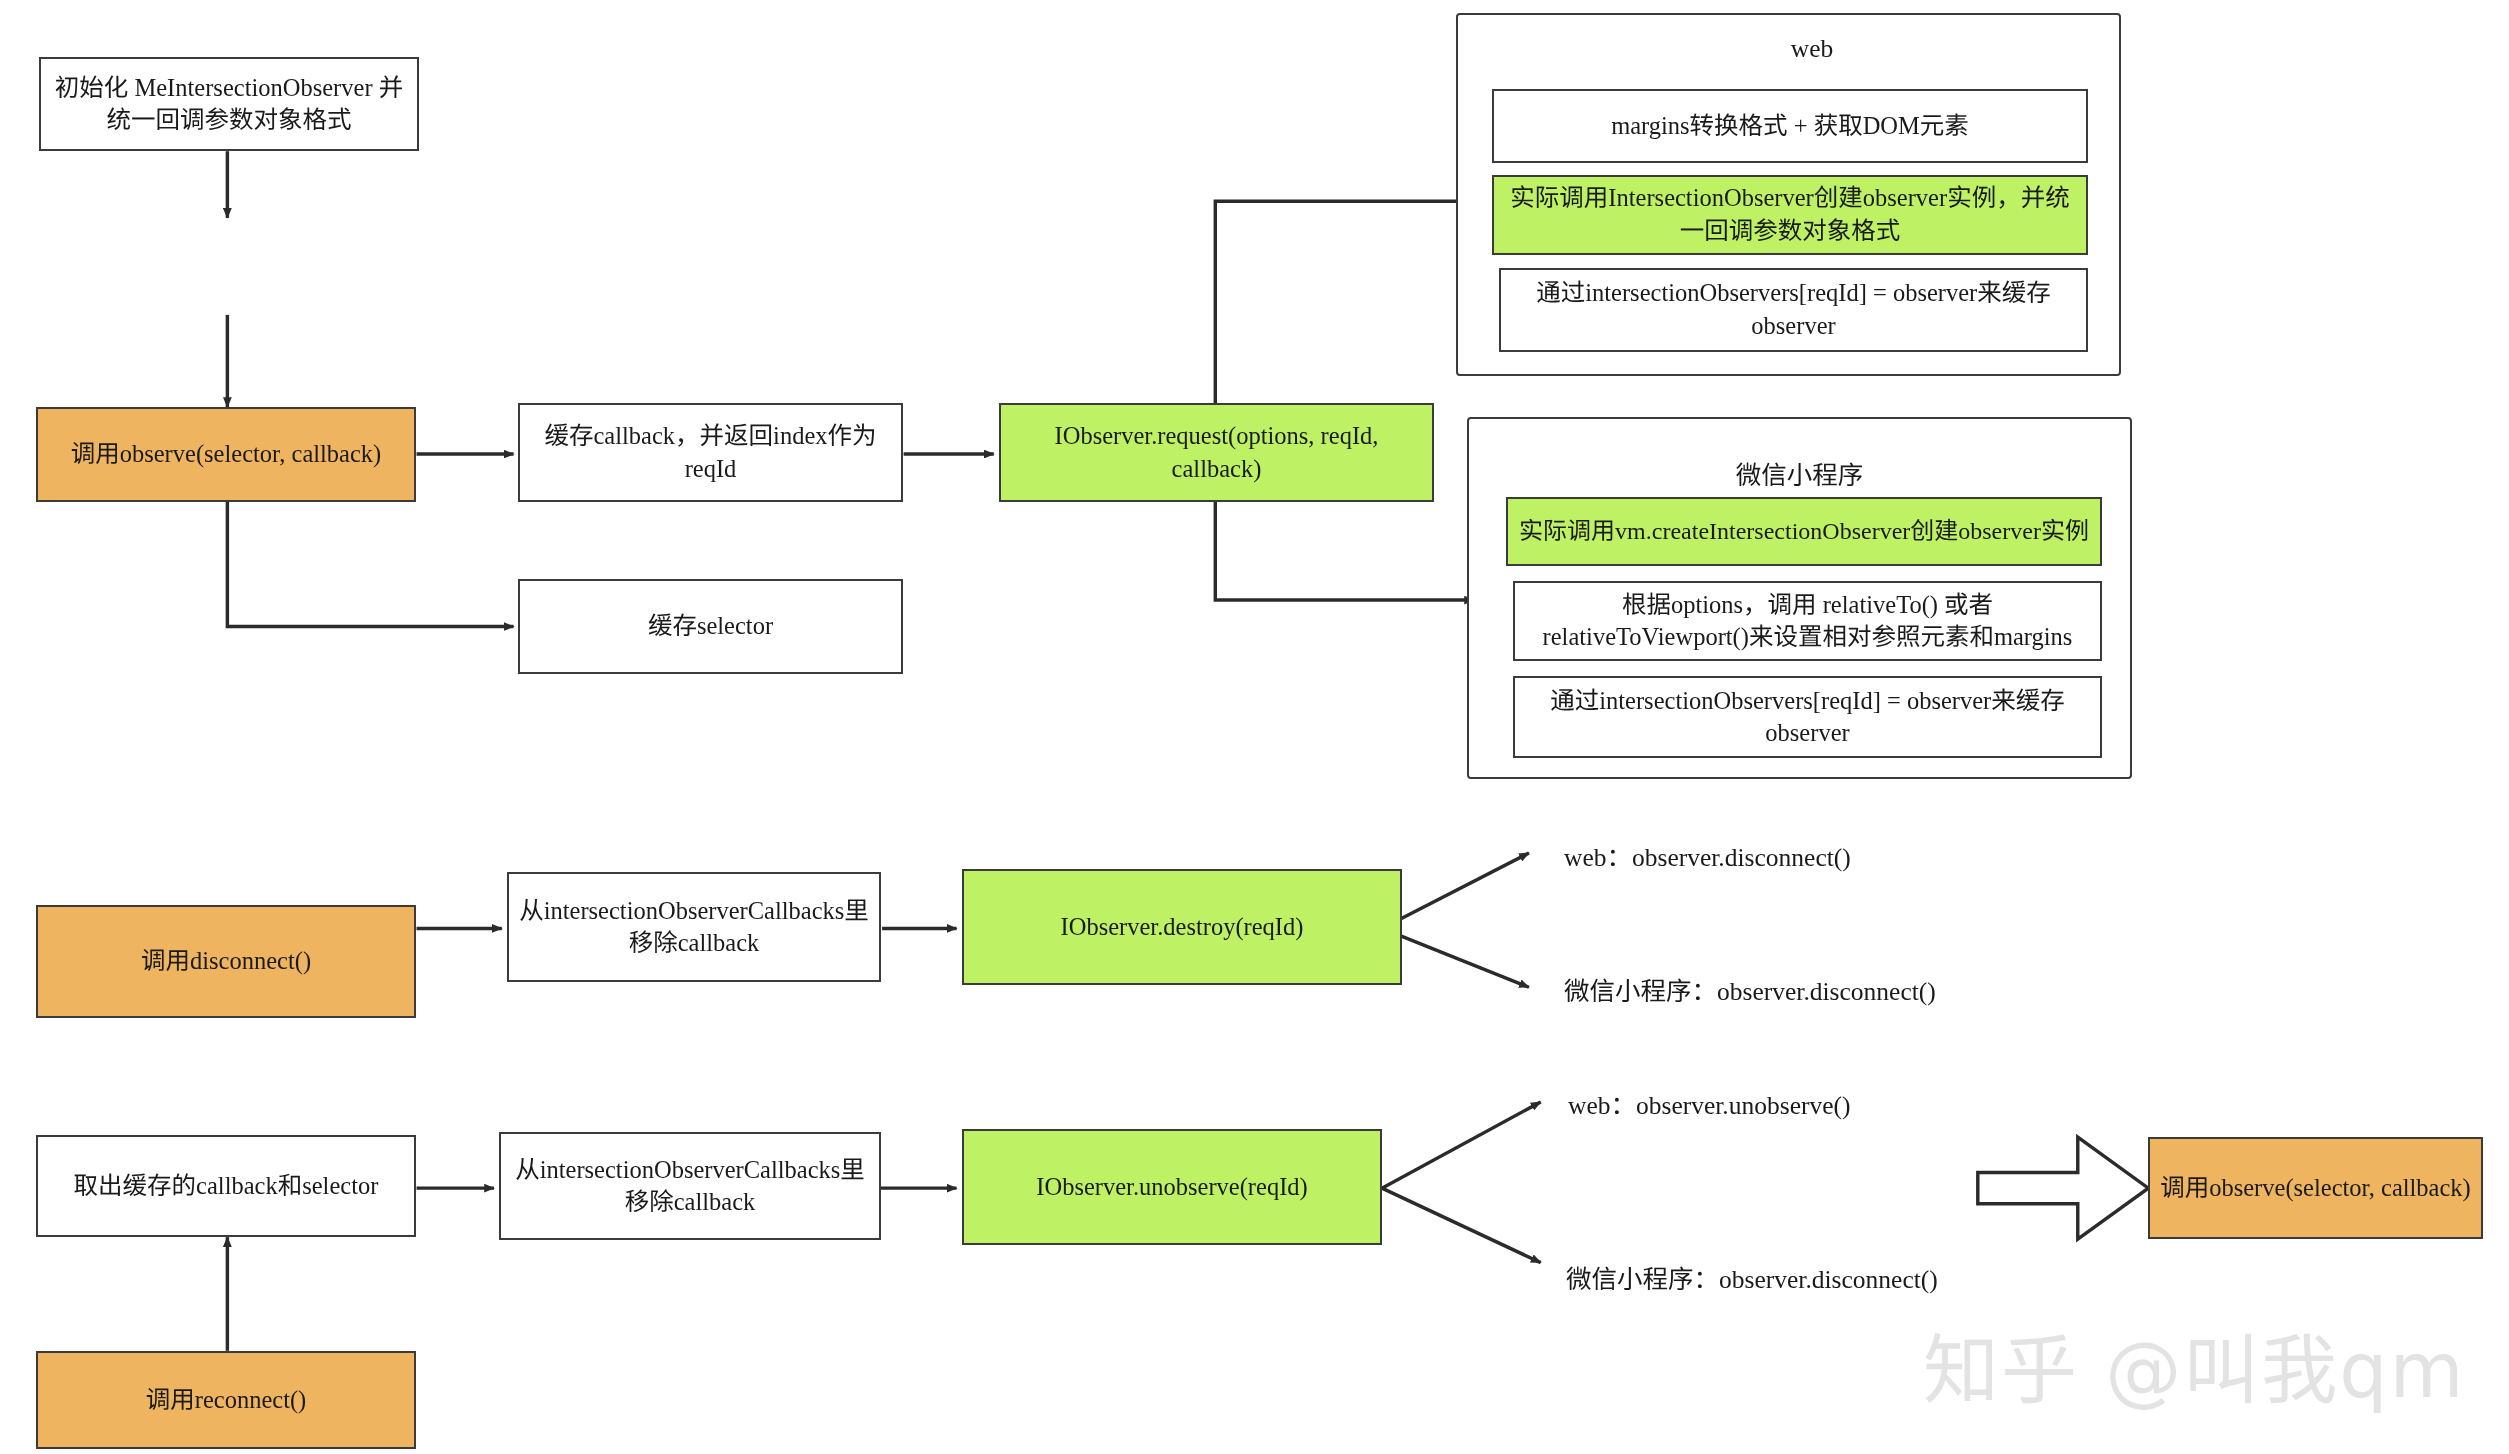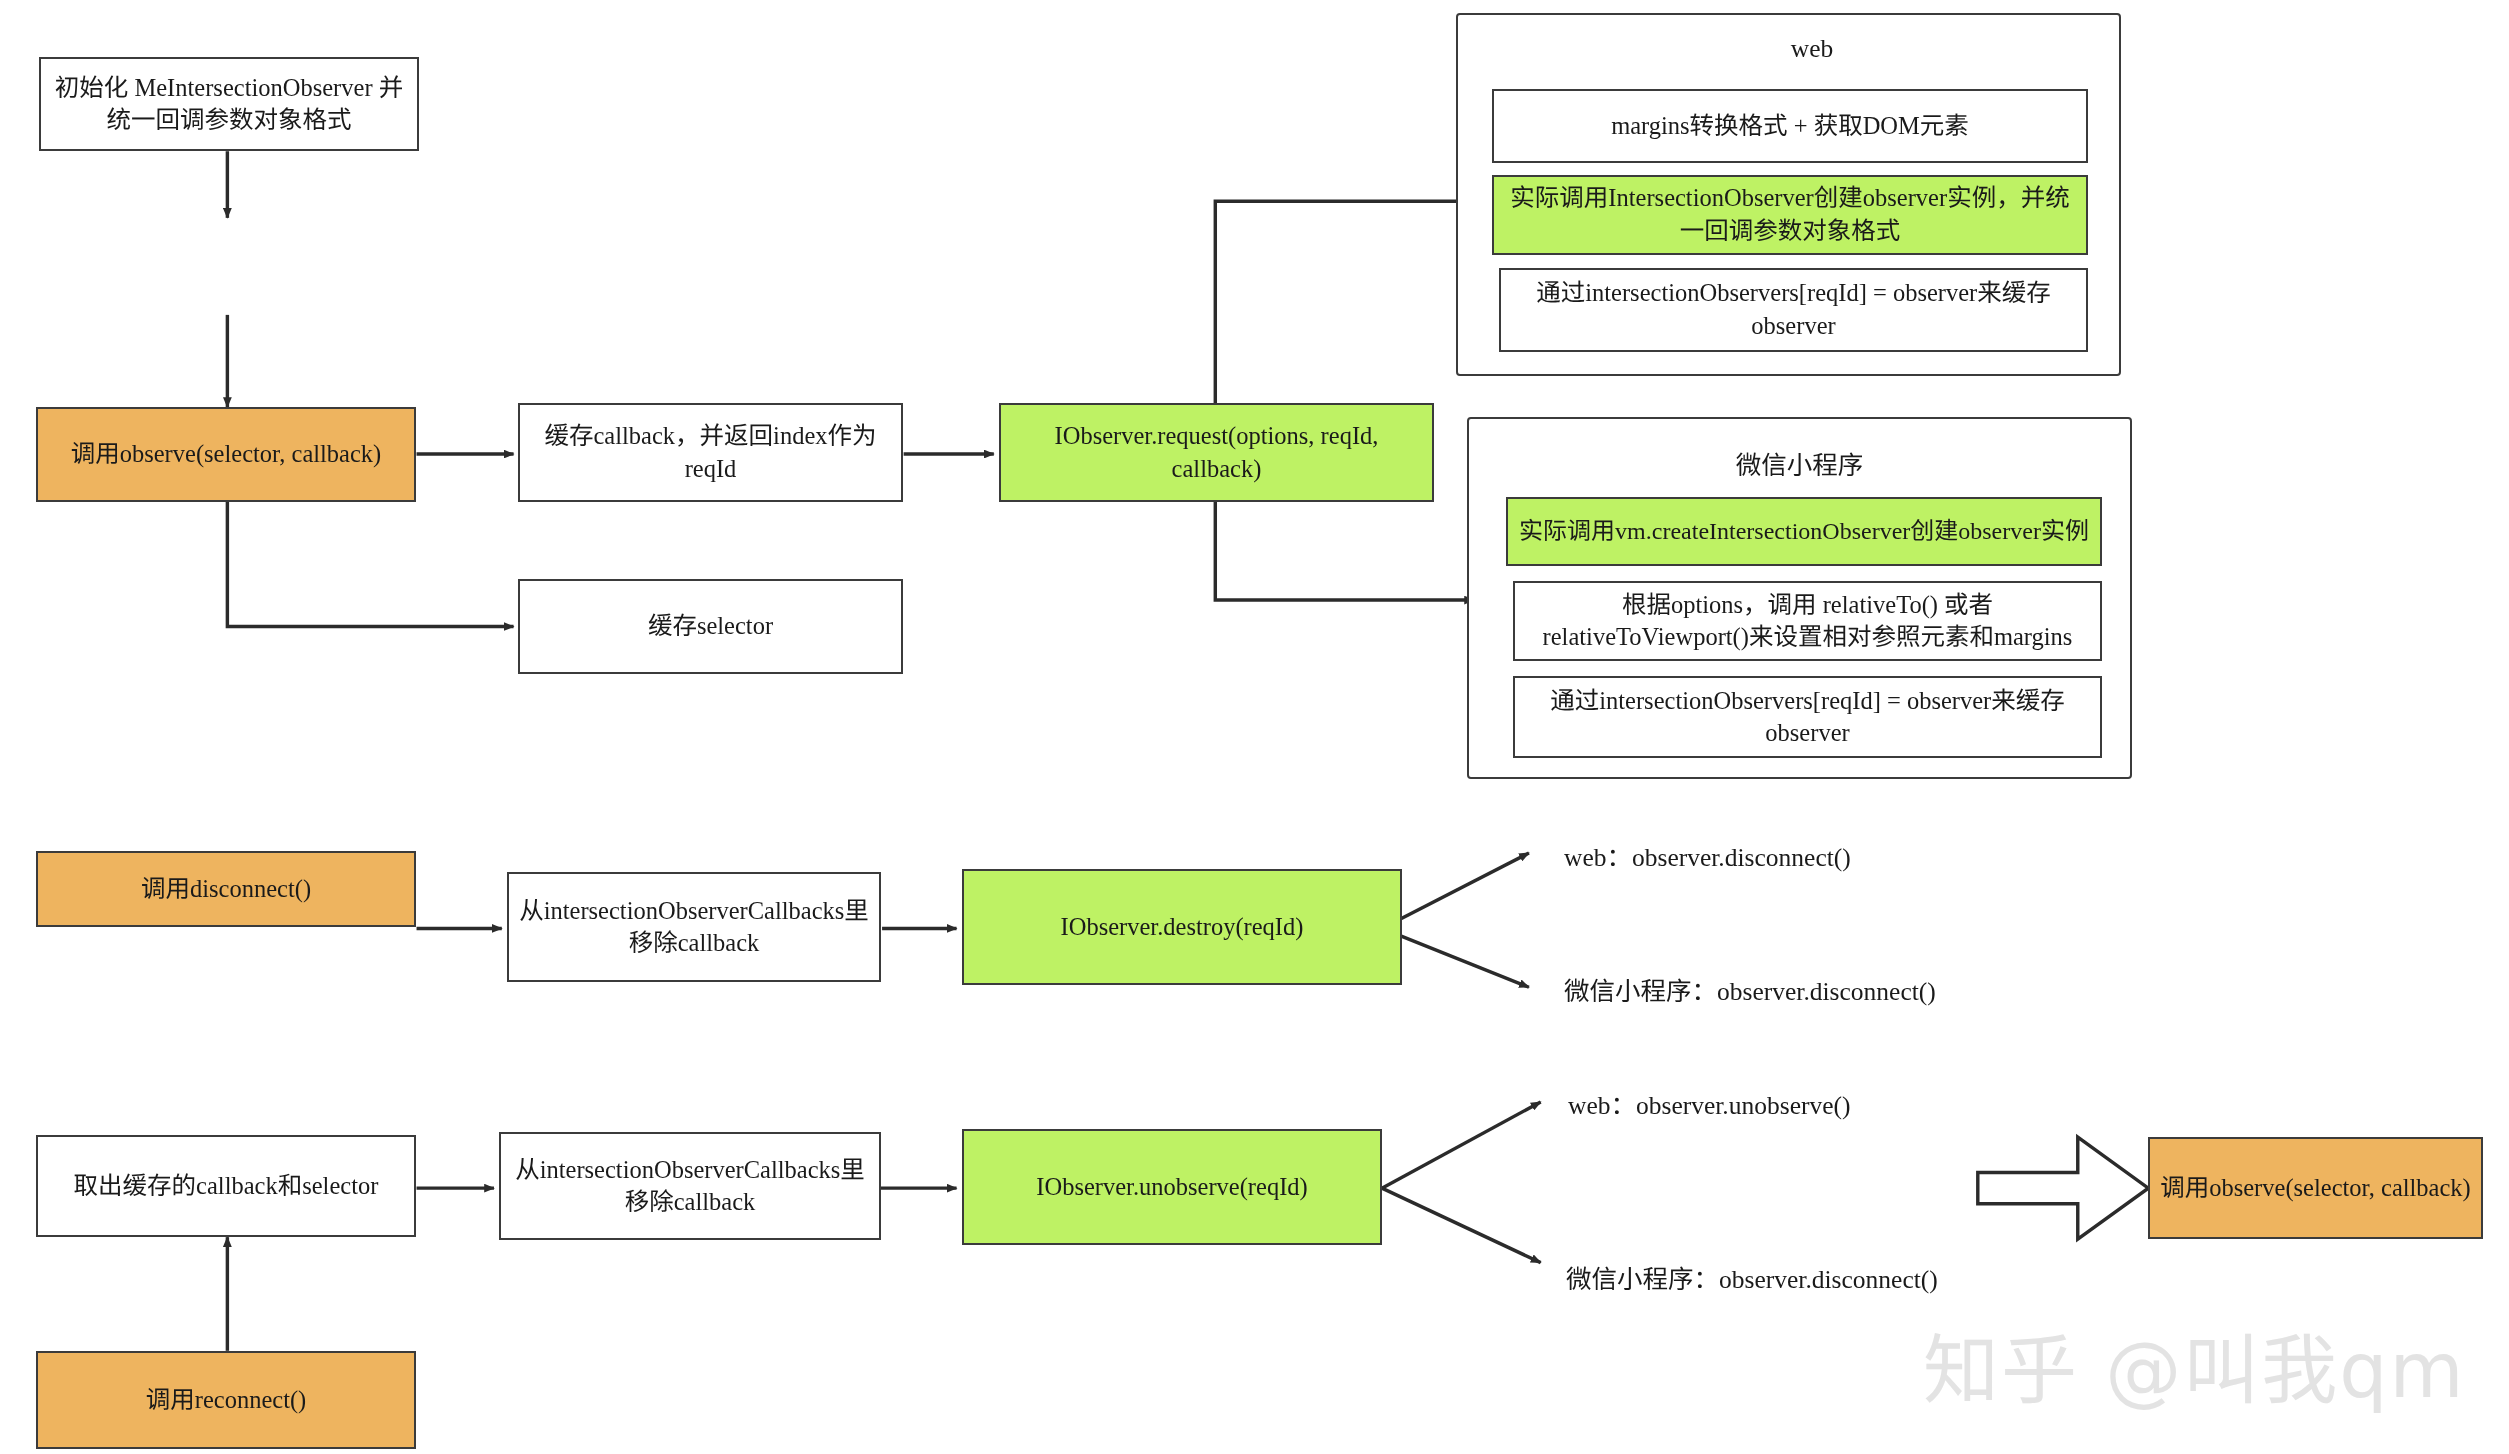--- a/index.html
+++ b/index.html
@@ -138,33 +138,33 @@
     </div>
     <div class="node blue" style="left:34px;top:160px;width:596px;height:80px;font-size:24.5px;">
       <span>实际调用IntersectionObserver创建observer实例，并统一回调参数对象格式</span>
     </div>
     <div class="node" style="left:41px;top:253px;width:589px;height:84px;font-size:24.5px;">
       <span>通过intersectionObservers[reqId] = observer来缓存observer</span>
     </div>
   </div>
 
   <div class="group" style="left:1467px;top:417px;width:665px;height:362px;">
-    <div class="group-title" style="top:25px;">微信小程序</div>
+    <div class="group-title" style="top:35px;">微信小程序</div>
     <div class="node blue" style="left:37px;top:78px;width:596px;height:69px;font-size:24px;">
       <span>实际调用vm.createIntersectionObserver创建observer实例</span>
     </div>
     <div class="node" style="left:44px;top:162px;width:589px;height:80px;font-size:24.5px;">
       <span>根据options，调用 relativeTo() 或者 relativeToViewport()来设置相对参照元素和margins</span>
     </div>
     <div class="node" style="left:44px;top:257px;width:589px;height:82px;font-size:24.5px;">
       <span>通过intersectionObservers[reqId] = observer来缓存observer</span>
     </div>
   </div>
 
-  <div class="node orange" style="left:36px;top:851px;width:380px;height:76px;text-align:right;">
+  <div class="node orange" style="left:36px;top:905px;width:380px;height:113px;text-align:right;">
     <span>调用disconnect()</span>
   </div>
 
   <div class="node" style="left:507px;top:872px;width:374px;height:110px;">
     <span>从intersectionObserverCallbacks里移除callback</span>
   </div>
 
   <div class="node blue" style="left:962px;top:869px;width:440px;height:116px;">
     <span>IObserver.destroy(reqId)</span>
   </div>

